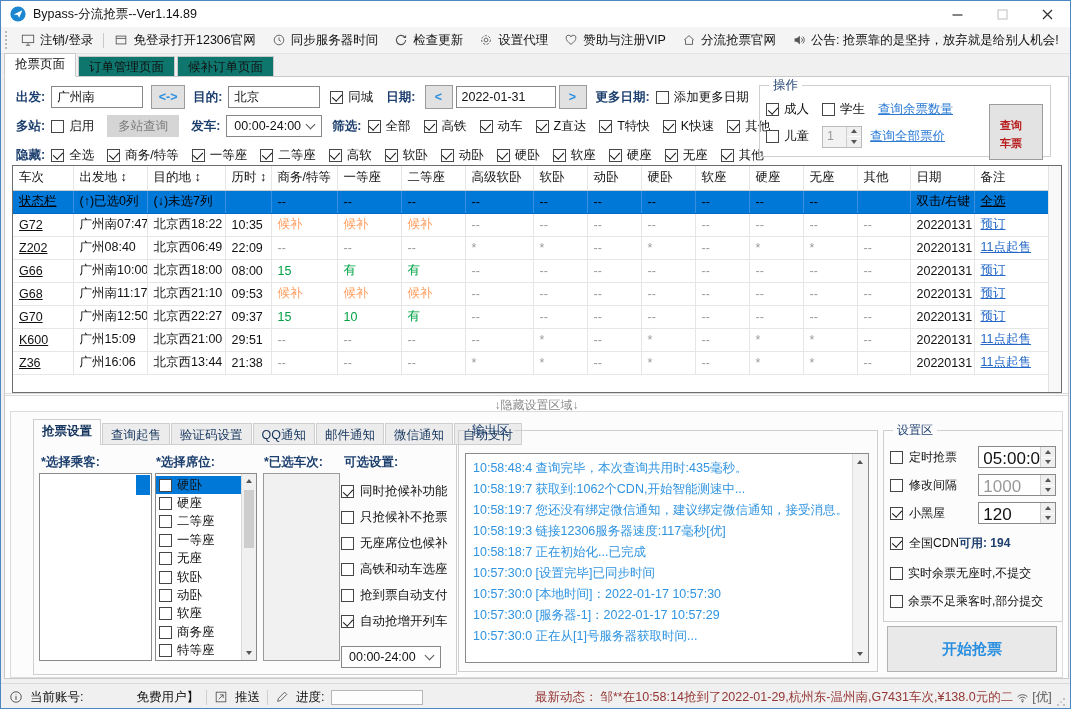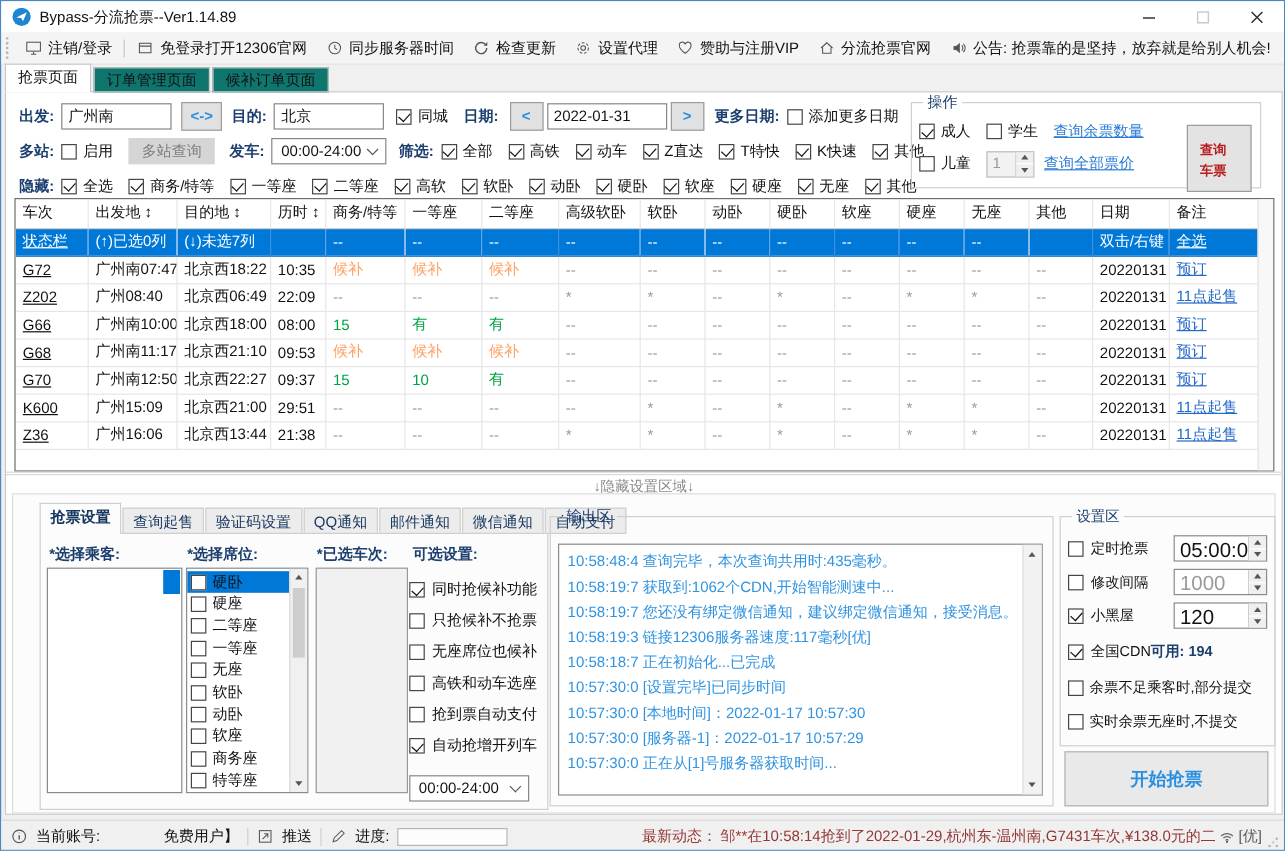--- a/index.html
+++ b/index.html
@@ -49,21 +49,21 @@
 .sp-b{flex:1;display:flex;align-items:center;justify-content:center;background:#efefef}
 .sp-b+.sp-b{border-top:1px solid #fff}
 .tri{display:block;width:0;height:0;border-left:3.5px solid transparent;border-right:3.5px solid transparent}
 .tri-up{border-bottom:4px solid #555}
 .tri-down{border-top:4px solid #555}
 
 .tablewrap{position:absolute;left:7px;top:88px;width:1050px;height:228px;border:1px solid #6e6e6e;background:#fff;overflow:hidden}
 .tablewrap table{border-collapse:collapse;table-layout:fixed;width:1035px;font-size:12.5px}
 .tablewrap th{font-weight:normal;text-align:left;padding:0 0 0 6px;height:24px;border-right:1px solid #e6e6e6;border-bottom:1px solid #cfcfcf;white-space:nowrap;overflow:hidden}
 .tablewrap td{padding:0 0 0 6px;height:23px;border-right:1px solid #e6e6e6;border-bottom:1px solid #e6e6e6;white-space:nowrap;overflow:hidden}
-tr.status td{background:#0078d7;color:#ffffff;border-right-color:#3b8fdf;border-bottom-color:#0069c2}
+tr.status td{background:#0078d7;color:#000000;border-right-color:#3b8fdf;border-bottom-color:#0069c2}
 .c-train{text-decoration:underline}
 .c-dim{color:#9b9b9b}
 .c-orange{color:#ff9d5e}
 .c-green{color:#00a245}
 .c-link{color:#2468c8;text-decoration:underline}
 .c-sel-link{color:#c7b3f0;text-decoration:underline}
 .vscroll{position:absolute;right:0;top:0;bottom:0;width:13px;border-left:1px solid #e3e3e3;background:#f8f8f8}
 .hidebar{position:absolute;left:0;top:316px;width:100%;height:18px;text-align:center;color:#8a8a8a;border-top:3px double #d9d9d9;padding-top:1px;font-size:12px}
 
 .bottom{position:absolute;left:5px;top:334px;width:1053px;height:267px;border:1px solid #dcdcdc;background:#fcfcfc}
@@ -771,27 +771,27 @@
           <span class="ck" style="margin:0;gap:6px">
               <span class="cb on"></span>
               <span>全国CDN</span>
             </span>
           <span class="avail"><span>可用:</span> <span>194</span></span>
         </div>
         <div id="extra-checks">
             <div class="exrow">
               <span class="ck">
                 <span class="cb"></span>
-                <span>余票不足乘客时,部分提交</span>
+                <span>实时余票无座时,不提交</span>
               </span>
             </div>
             <div class="exrow">
               <span class="ck">
                 <span class="cb"></span>
-                <span>实时余票无座时,不提交</span>
+                <span>余票不足乘客时,部分提交</span>
               </span>
             </div>
           </div>
       </fieldset>
 
       <button class="startbtn">开始抢票</button>
     </div>
   </div>
 
   <div class="statusbar">

